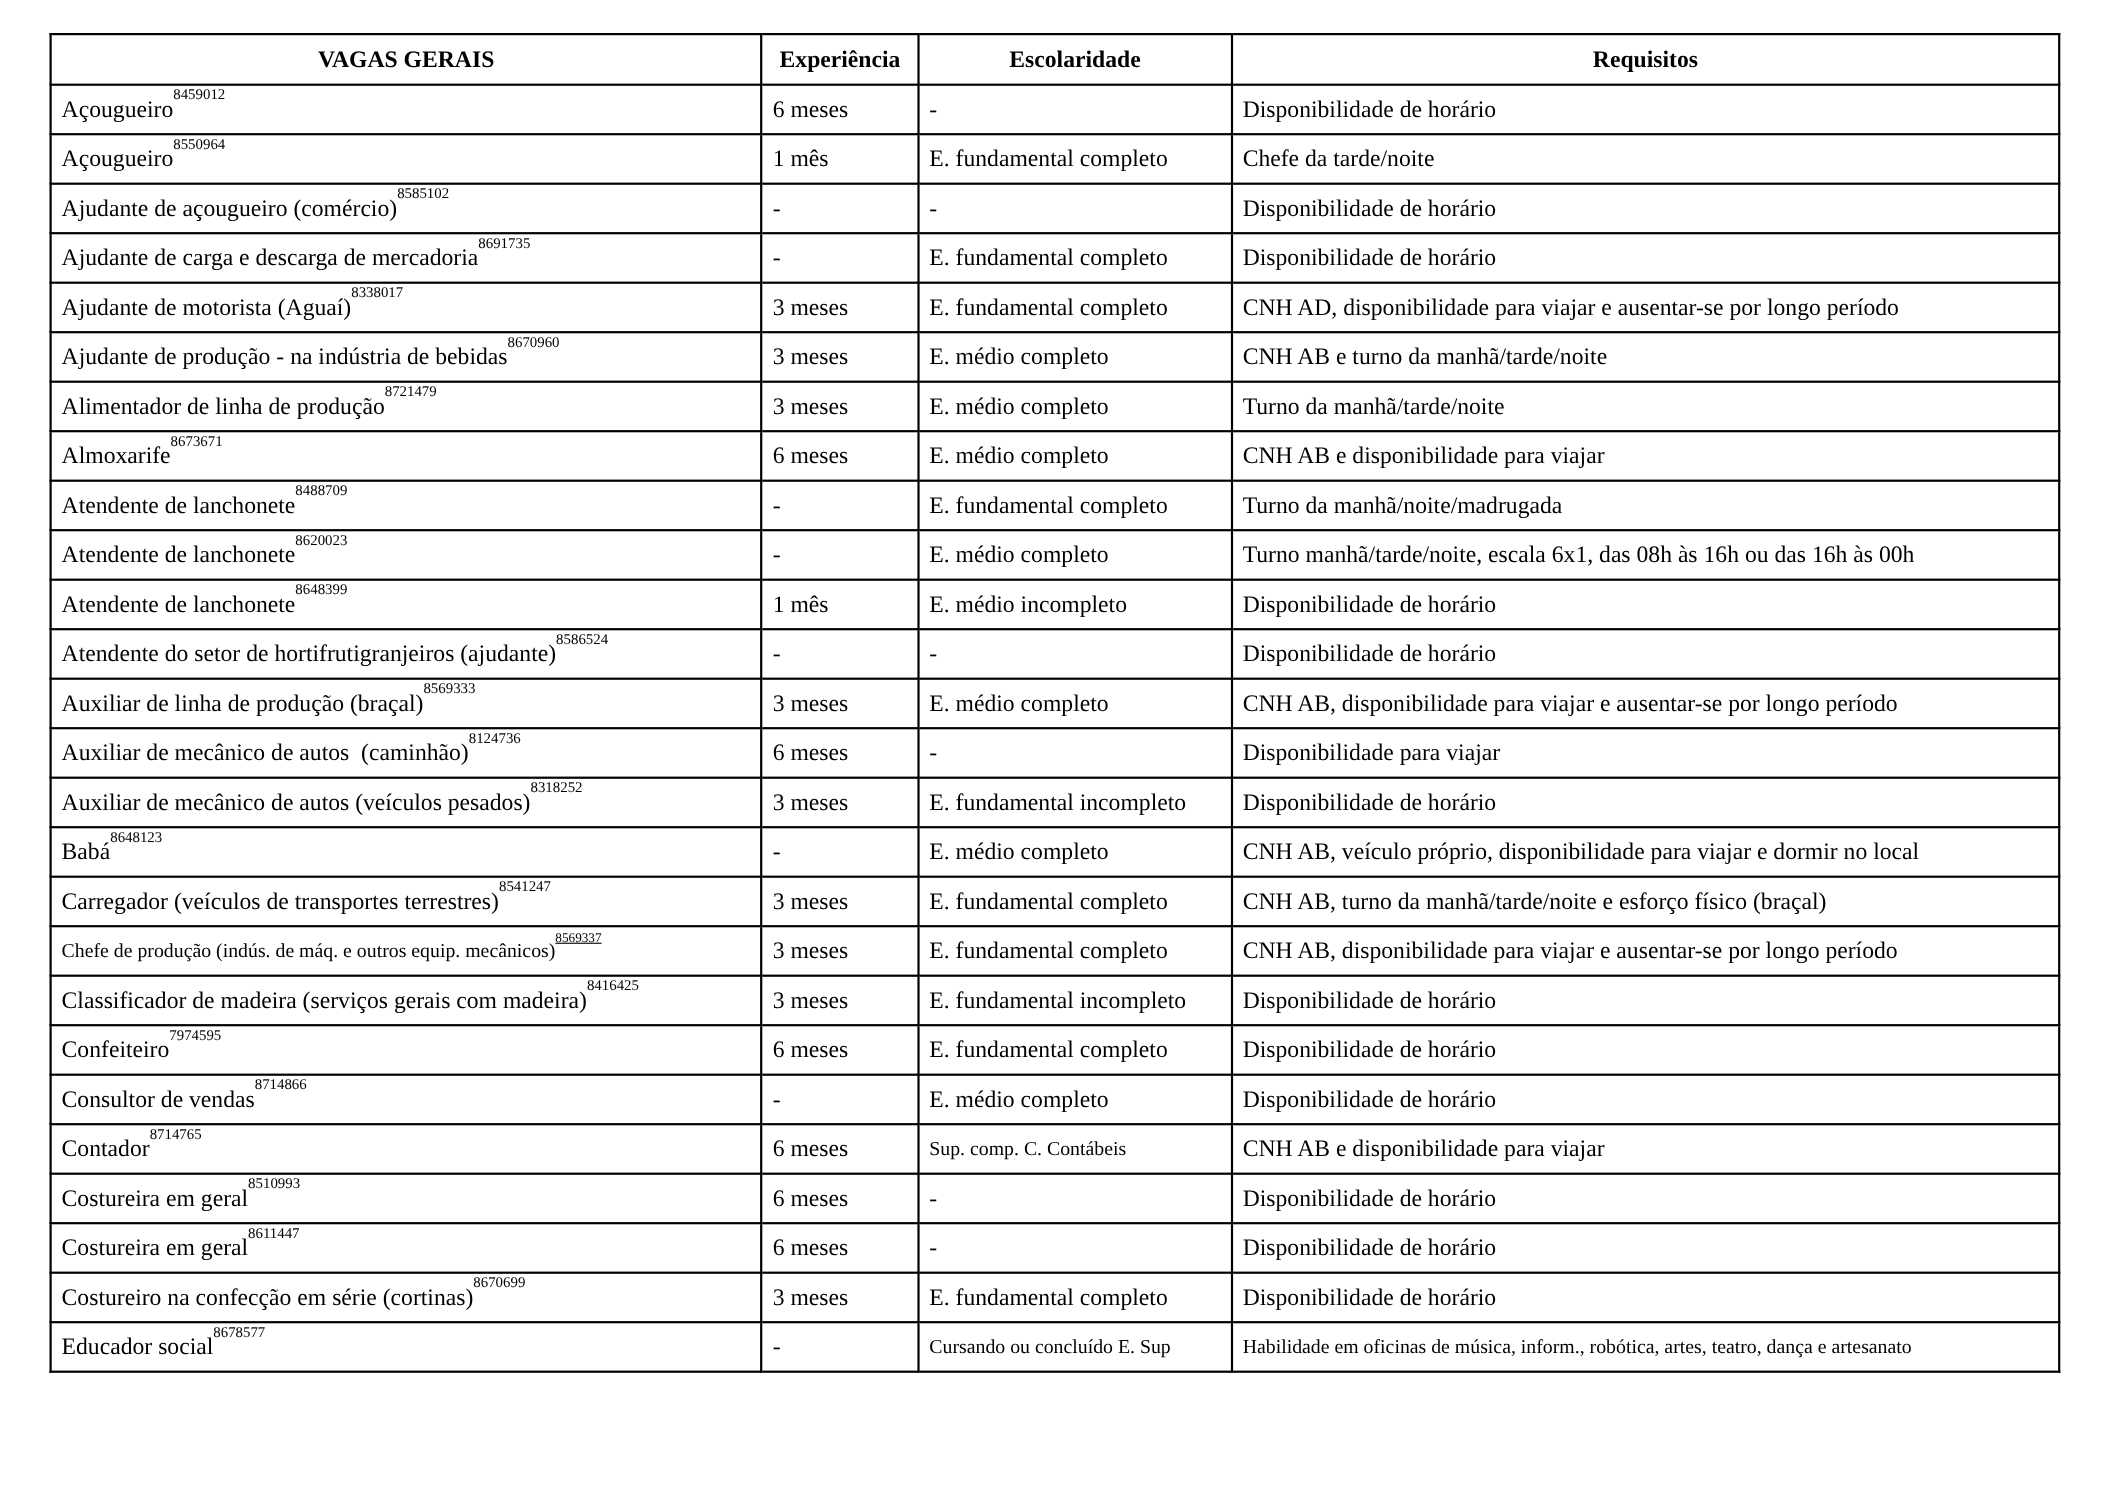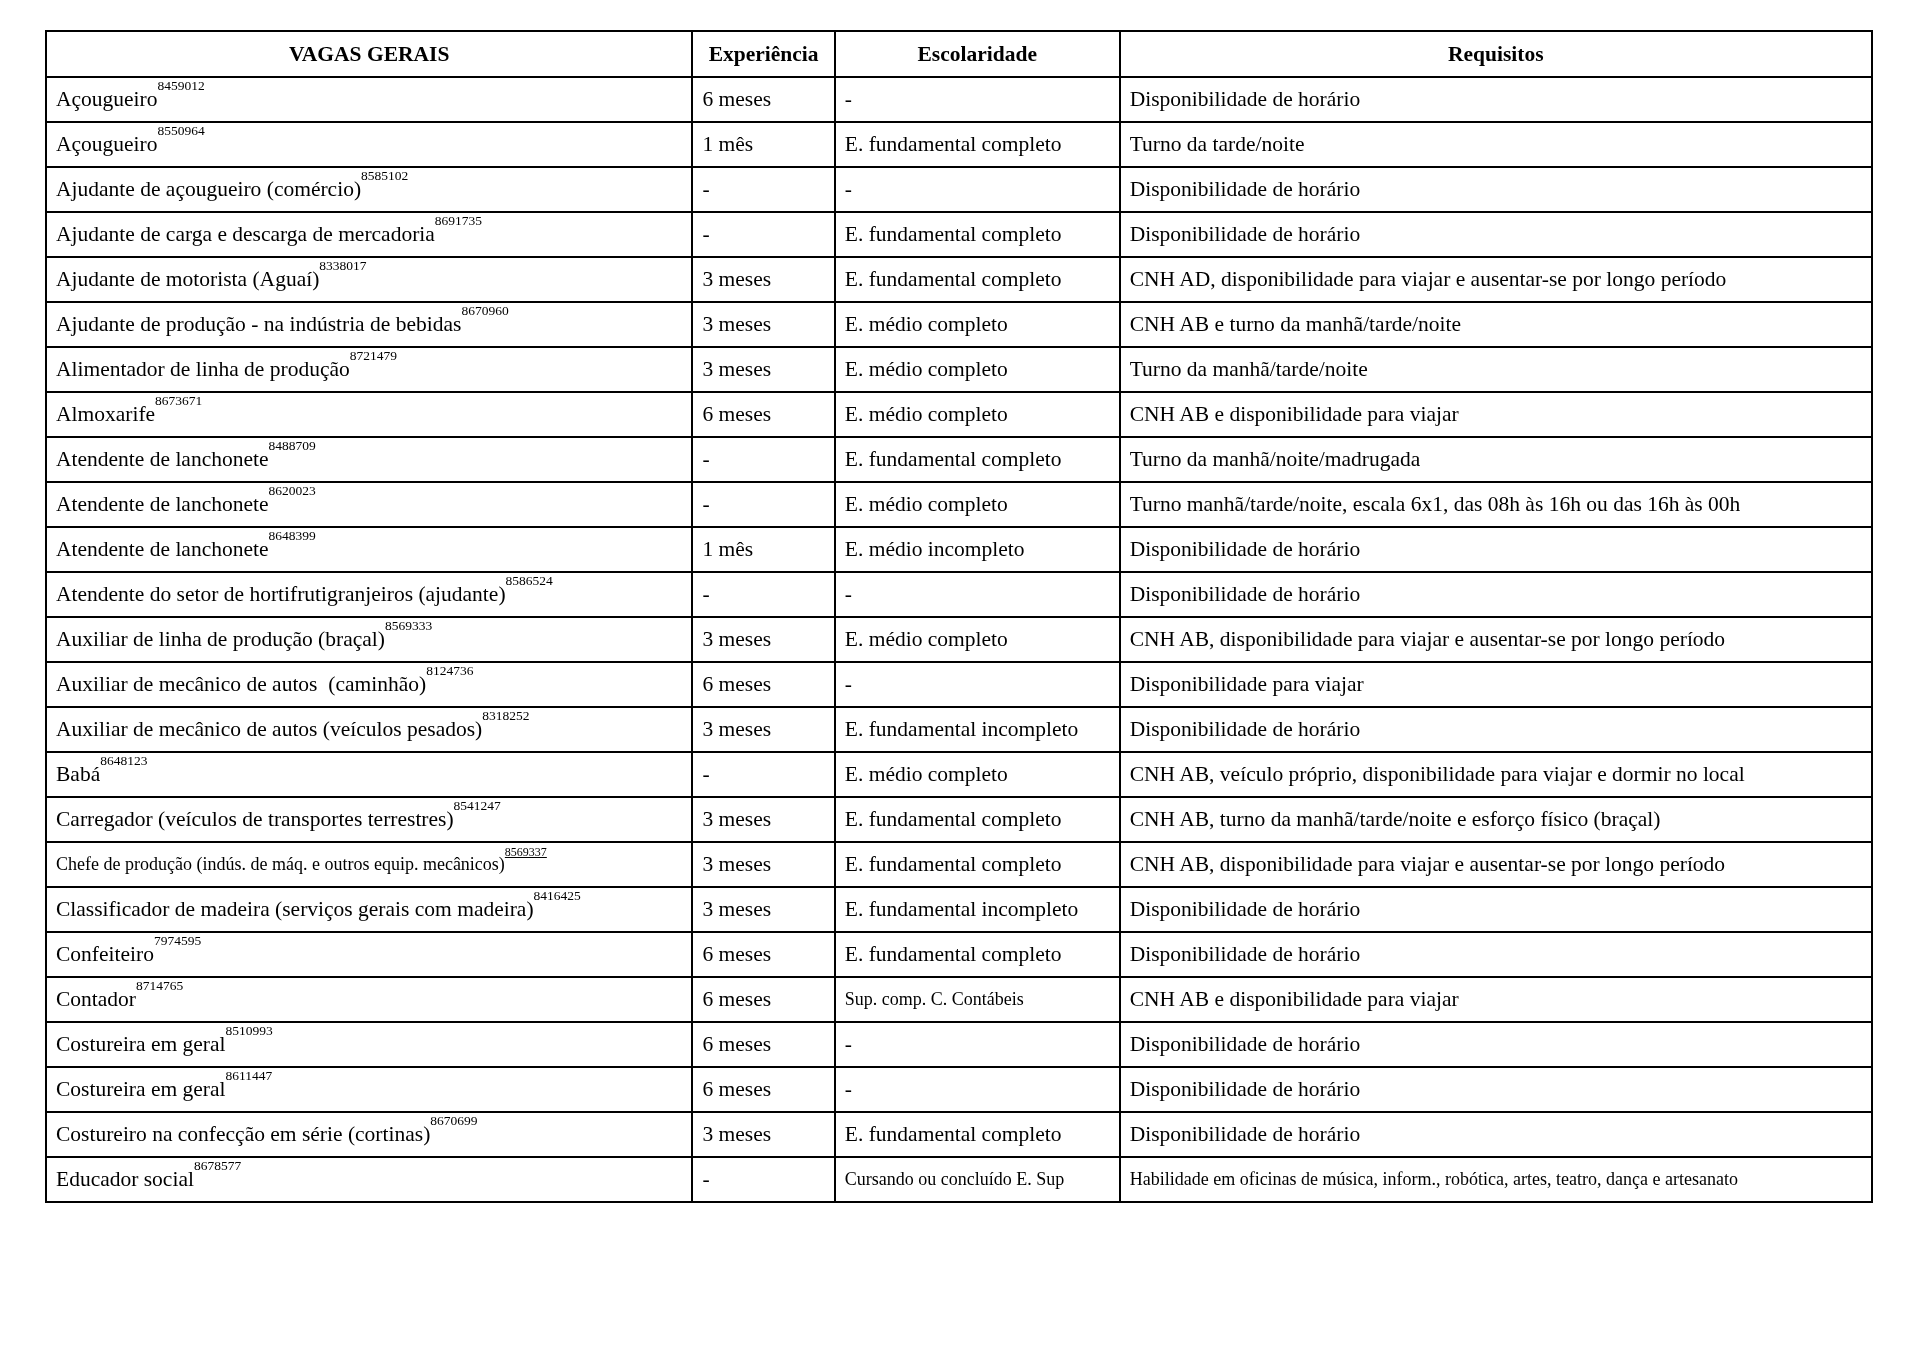--- a/index.html
+++ b/index.html
@@ -83,21 +83,21 @@
           <tr>
     <td class="c1"><span>Açougueiro</span><sup class="code">8459012</sup></td>
     <td class="c2">6 meses</td>
     <td class="c3 center">-</td>
     <td class="c4">Disponibilidade de horário</td>
   </tr>
           <tr>
     <td class="c1"><span>Açougueiro</span><sup class="code">8550964</sup></td>
     <td class="c2">1 mês</td>
     <td class="c3">E. fundamental completo</td>
-    <td class="c4">Turno da tarde/noite</td>
+    <td class="c4">Chefe da tarde/noite</td>
   </tr>
           <tr>
     <td class="c1"><span>Ajudante de açougueiro (comércio)</span><sup class="code">8585102</sup></td>
     <td class="c2">-</td>
     <td class="c3 center">-</td>
     <td class="c4">Disponibilidade de horário</td>
   </tr>
           <tr>
     <td class="c1"><span>Ajudante de carga e descarga de mercadoria</span><sup class="code">8691735</sup></td>
     <td class="c2">-</td>
@@ -191,20 +191,26 @@
           <tr>
     <td class="c1"><span>Classificador de madeira (serviços gerais com madeira)</span><sup class="code">8416425</sup></td>
     <td class="c2">3 meses</td>
     <td class="c3">E. fundamental incompleto</td>
     <td class="c4">Disponibilidade de horário</td>
   </tr>
           <tr>
     <td class="c1"><span>Confeiteiro</span><sup class="code">7974595</sup></td>
     <td class="c2">6 meses</td>
     <td class="c3">E. fundamental completo</td>
+    <td class="c4">Disponibilidade de horário</td>
+  </tr>
+          <tr>
+    <td class="c1"><span>Consultor de vendas</span><sup class="code">8714866</sup></td>
+    <td class="c2">-</td>
+    <td class="c3">E. médio completo</td>
     <td class="c4">Disponibilidade de horário</td>
   </tr>
           <tr>
     <td class="c1"><span>Contador</span><sup class="code">8714765</sup></td>
     <td class="c2">6 meses</td>
     <td class="c3 small">Sup. comp. C. Contábeis</td>
     <td class="c4">CNH AB e disponibilidade para viajar</td>
   </tr>
           <tr>
     <td class="c1"><span>Costureira em geral</span><sup class="code">8510993</sup></td>

